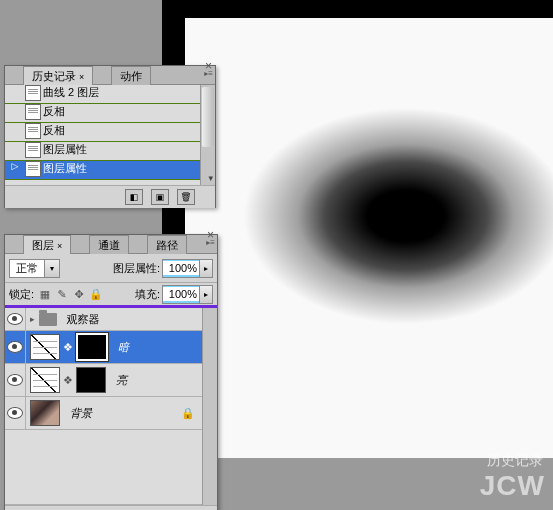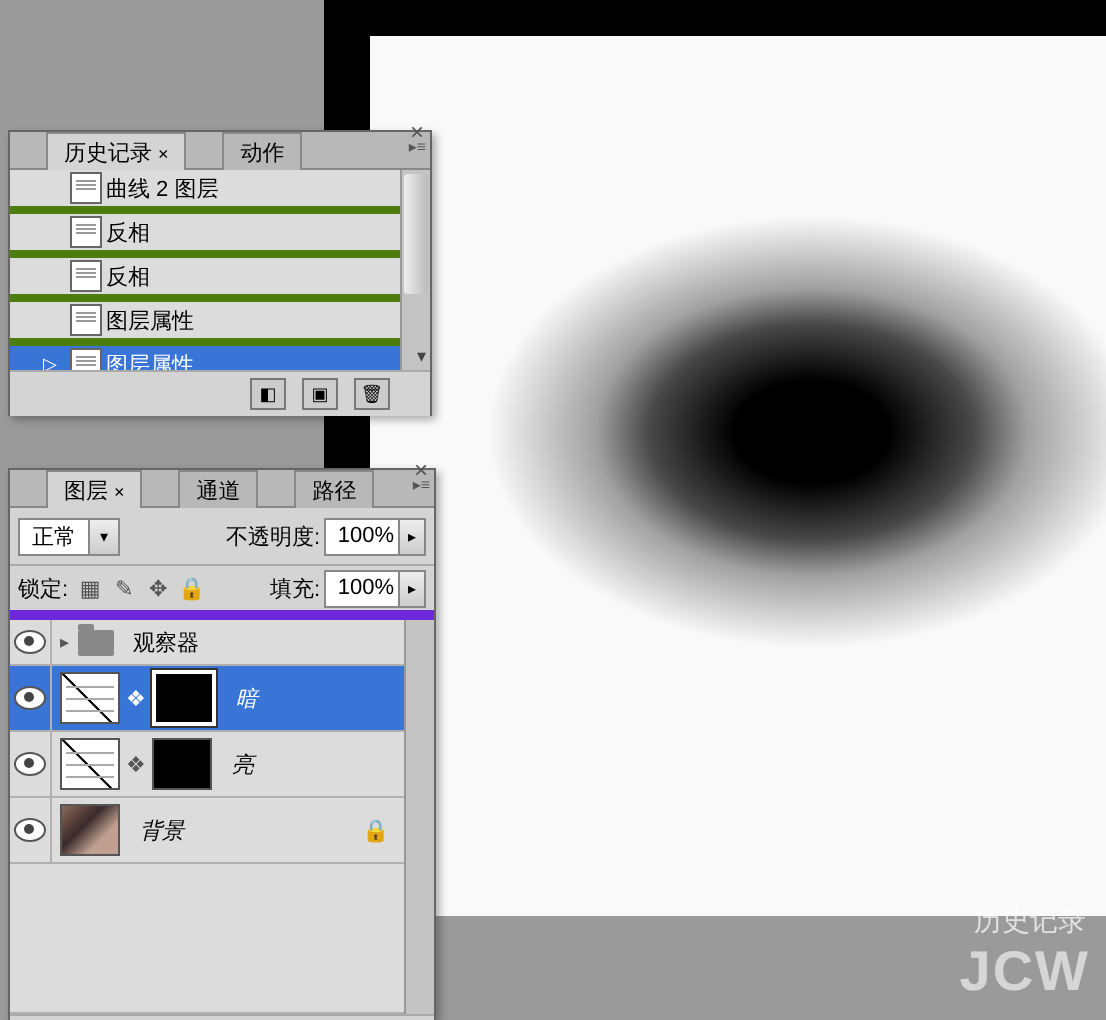--- a/index.html
+++ b/index.html
@@ -8,40 +8,40 @@
 .panel{position:absolute;background:#d4d4d4;border:1px solid #666;box-shadow:2px 2px 4px rgba(0,0,0,.3)}
 .history-panel{left:4px;top:65px;width:210px;height:141px}
 .layers-panel{left:4px;top:234px;width:212px;height:274px}
 .tabs{display:flex;background:#b8b8b8;border-bottom:1px solid #888;height:18px;align-items:flex-end}
 .tab{padding:2px 8px 1px;font-size:11px;border:1px solid #888;border-bottom:none;background:#d4d4d4;margin-left:18px;position:relative;top:1px}
 .tab.inactive{background:#b8b8b8}
 .close-x{margin-left:3px;font-size:9px}
 .panel-close{position:absolute;right:3px;top:-7px;font-size:12px;color:#555;cursor:pointer}
 .panel-tri{position:absolute;right:2px;top:3px;font-size:8px;color:#555}
 .history-list{background:#dcdcdc;height:100px;overflow:hidden;position:relative}
-.hist-row{display:flex;align-items:center;height:18px;border-bottom:4px solid #4d7c0f;padding-left:12px}
+.hist-row{display:flex;align-items:flex-start;height:18px;border-bottom:1px solid #4d7c0f;padding-left:2px}
 .hist-row.sel{background:#3875d7;color:#fff}
 .hist-ind{width:16px;display:flex;justify-content:center;font-size:9px}
 .hist-icon{width:20px;display:flex;justify-content:center}
 .icon-doc{width:14px;height:14px;border:1px solid #666;background:#fff;position:relative}
 .icon-doc::before{content:"";position:absolute;top:3px;left:2px;right:2px;height:1px;background:#999;box-shadow:0 2px 0 #999,0 4px 0 #999}
 .hist-scroll{position:absolute;right:0;top:0;width:14px;height:100%;background:#c4c4c4;border-left:1px solid #999}
 .hist-thumb{position:absolute;right:1px;top:2px;width:12px;height:60px;background:linear-gradient(90deg,#eee,#bbb);border-radius:2px}
 .hist-arrow{position:absolute;right:2px;bottom:2px;font-size:9px;color:#444}
 .panel-footer{display:flex;justify-content:flex-end;align-items:center;height:22px;padding-right:20px;gap:8px;background:#d4d4d4;border-top:1px solid #aaa}
 .foot-icon{width:16px;height:14px;border:1px solid #777;background:#ccc;display:flex;align-items:center;justify-content:center;font-size:9px}
 .layers-opts{display:flex;align-items:center;height:24px;padding:2px 4px;gap:1px;border-bottom:1px solid #aaa}
 .dropdown{display:flex;align-items:center;border:1px solid #888;background:#fff;height:17px}
 .dropdown span{padding:0 6px}
 .dropdown .dd-btn{width:14px;background:linear-gradient(#eee,#ccc);border-left:1px solid #888;text-align:center;font-size:8px;line-height:17px}
 .opacity-row{display:flex;align-items:center;gap:2px}
-.pct-box{display:flex;border:1px solid #888;background:#7dd3fc;height:17px;}
+.pct-box{display:flex;border:1px solid #888;background:#7dd3fc;height:17px;align-items:center}
 .pct-box input{border:none;width:32px;font-size:11px;text-align:right;padding-right:2px}
 .pct-box .arr{width:12px;background:linear-gradient(#eee,#ccc);border-left:1px solid #888;text-align:center;font-size:8px;line-height:17px}
-.lock-row{display:flex;align-items:center;height:22px;padding:0 4px;gap:4px;border-bottom:5px solid #6d28d9;font-size:11px}
+.lock-row{display:flex;align-items:center;height:22px;padding:0 4px;gap:4px;border-bottom:3px solid #6d28d9;font-size:11px}
 .lock-icons{display:flex;gap:3px}
 .lock-icons span{width:14px;height:14px;display:flex;align-items:center;justify-content:center;font-size:11px;color:#555}
 .layer-list{background:#dcdcdc}
 .layer-row{display:flex;align-items:center;height:32px;border-bottom:1px solid #b0b0b0;position:relative}
 .layer-row.group{height:22px}
 .layer-row.sel{background:#3875d7;color:#fff}
 .vis-col{width:20px;display:flex;justify-content:center;border-right:1px solid #b0b0b0;height:100%;align-items:center}
 .eye-icon{width:14px;height:10px;border:1px solid #555;border-radius:50%;position:relative;background:#fff}
 .eye-icon::after{content:"";position:absolute;width:5px;height:5px;background:#444;border-radius:50%;top:2px;left:4px}
 .thumb-curves{width:28px;height:24px;background:#fff;border:1px solid #555;margin-left:4px;position:relative}
@@ -132,21 +132,21 @@
     <div class="tab inactive"><span>通道</span></div>
     <div class="tab inactive"><span>路径</span></div>
     <div class="panel-tri">▸≡</div>
   </div>
   <div class="layers-opts">
     <div class="dropdown">
         <span>正常</span>
         <div class="dd-btn">▾</div>
       </div>
     <div class="opacity-row" style="margin-left:auto">
-      <span>不透明度:</span>
+      <span>图层属性:</span>
       <div class="pct-box">
           <input value="100%" style="">
           <div class="arr">▸</div>
         </div>
     </div>
   </div>
   <div class="lock-row">
     <span>锁定:</span>
     <div class="lock-icons">
       <span>▦</span>

